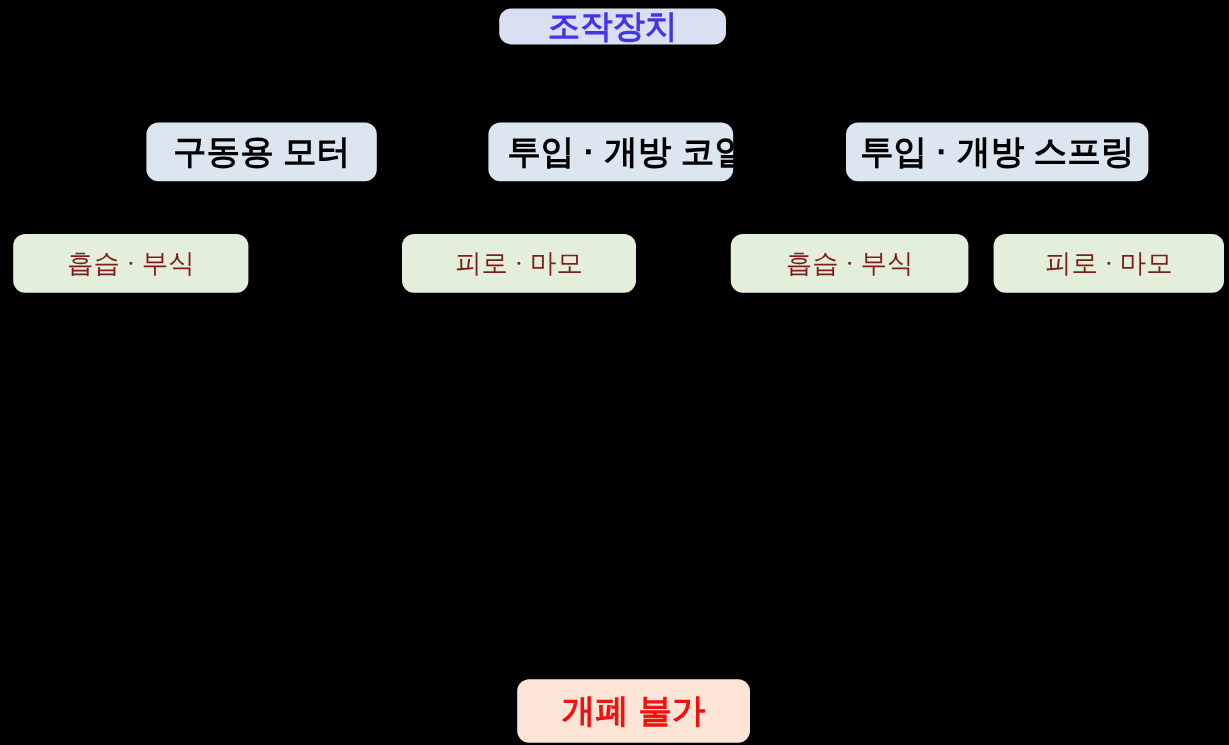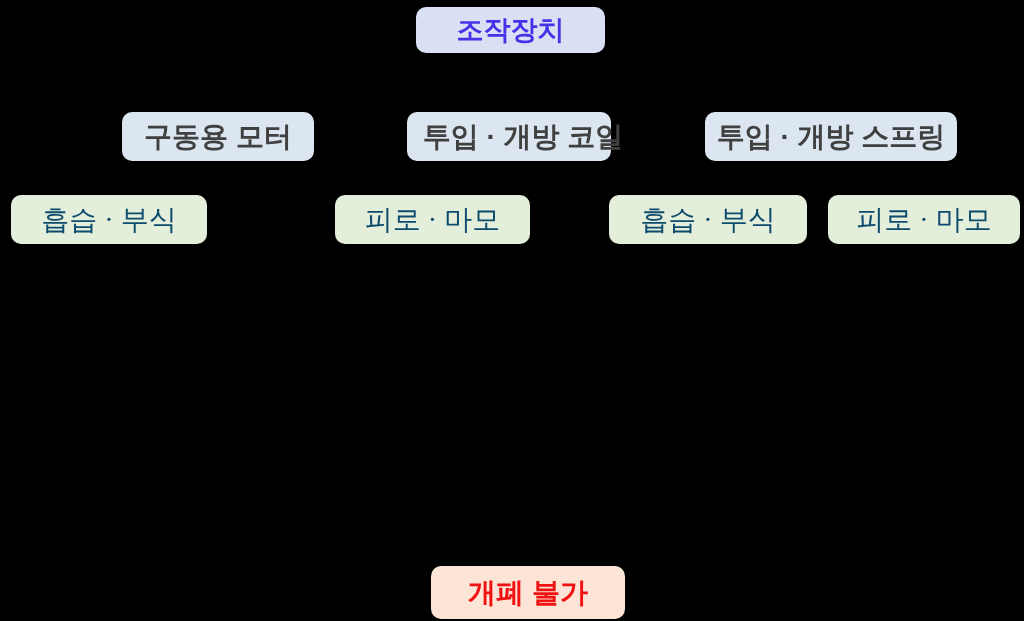--- a/index.html
+++ b/index.html
@@ -19,45 +19,45 @@
     position: absolute;
     display: flex;
     align-items: center;
     justify-content: center;
     border-radius: 10px;
     white-space: nowrap;
     box-sizing: border-box;
   }
   
   .node-root {
-    left: 416px; top: 7px; width: 189px; height: 46px;
+    left: 416px; top: 7px; width: 189px; height: 30px;
     background: #d9e0f3;
     color: #4433e8;
     font-size: 27px;
     font-weight: 600;
     font-family: "Liberation Serif", serif;
   }
   
   .node-comp {
-    top: 112px; height: 49px;
+    top: 102px; height: 49px;
     background: #dce6f1;
-    color: #404040;
+    color: #000000;
     font-size: 28px;
     font-weight: 700;
     font-family: "Liberation Sans", sans-serif;
   }
   .comp-0 { left: 122px; width: 192px; }
   .comp-1 { left: 407px; width: 204px; padding-left: 28px; }
   .comp-2 { left: 705px; width: 252px; }
   
   .node-fail {
     top: 195px; height: 49px;
     background: #e3efda;
-    color: #0c4a6e;
-    font-size: 28px;
+    color: #7f1d1d;
+    font-size: 22px;
     font-weight: 500;
     font-family: "Liberation Serif", serif;
   }
   .fail-0 { left: 11px;  width: 196px; }
   .fail-1 { left: 335px; width: 195px; }
   .fail-2 { left: 609px; width: 198px; }
   .fail-3 { left: 828px; width: 192px; }
   
   .node-outcome {
     left: 431px; top: 566px; width: 194px; height: 53px;

